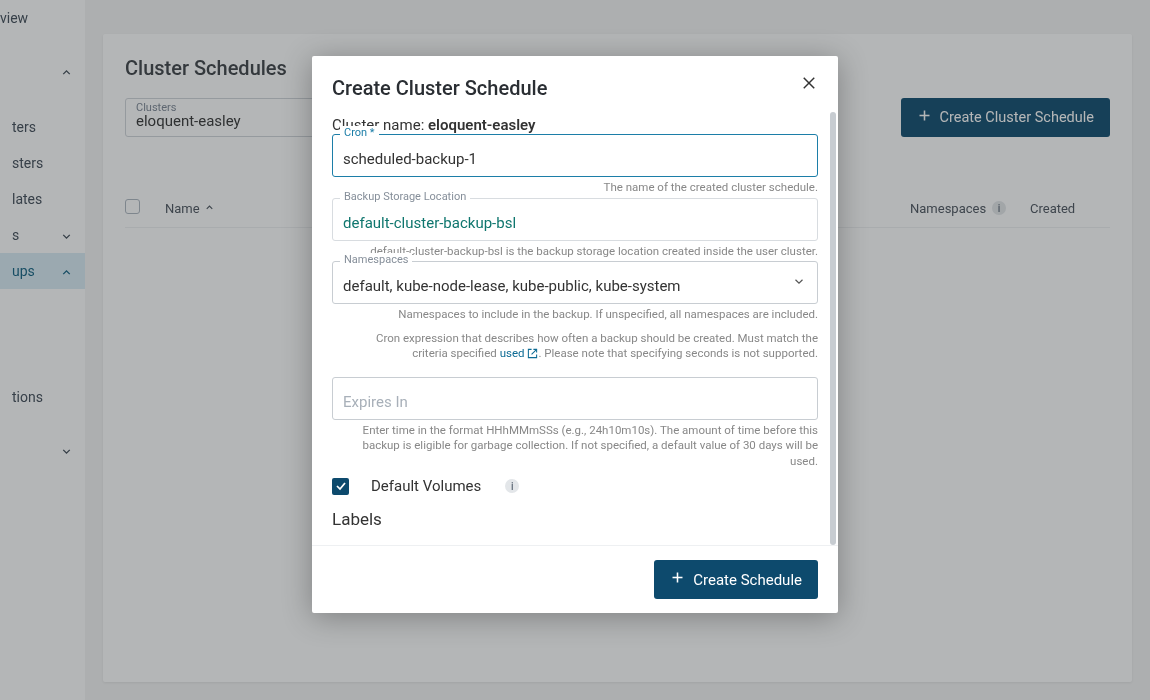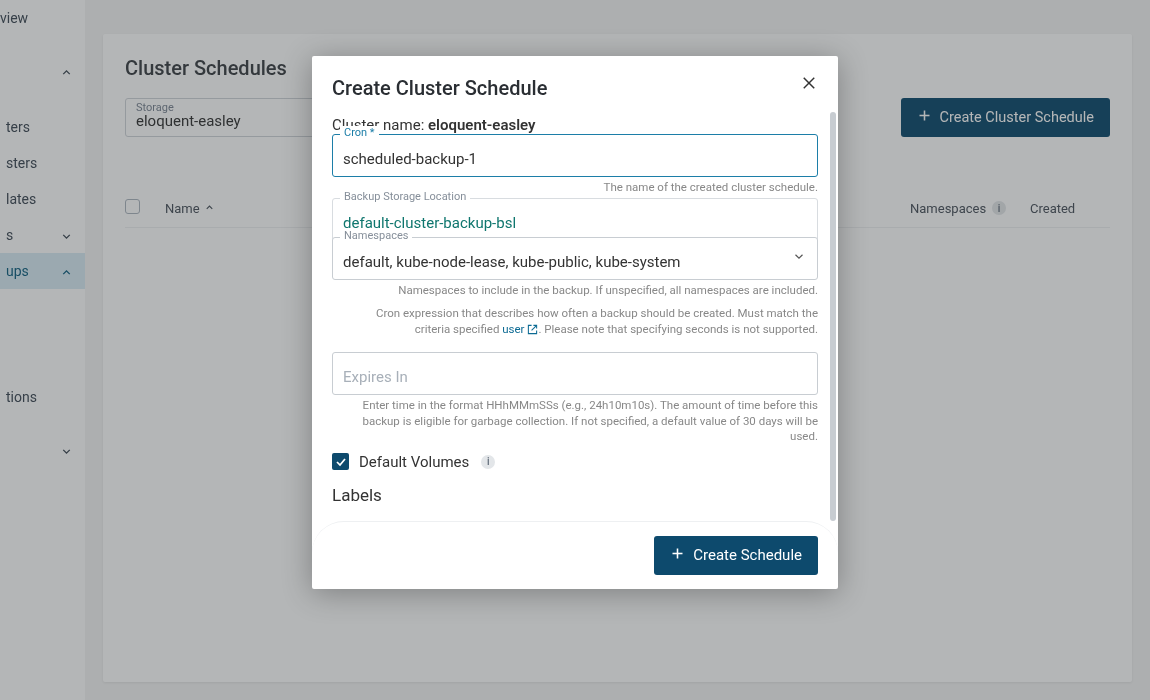--- a/index.html
+++ b/index.html
@@ -1,21 +1,21 @@
 <!DOCTYPE html>
 <html><head>
 <meta charset="utf-8">
 <style>
   * { box-sizing: border-box; margin: 0; padding: 0; font-family: -apple-system, BlinkMacSystemFont, 'Segoe UI', Roboto, sans-serif; }
   body { background: #f5f5f5; width: 1150px; height: 700px; overflow: hidden; position: relative; }
 
   
   .sidebar { position: absolute; left: 0; top: 0; width: 85px; height: 100%; background: #fff; overflow: hidden; }
   .side-item { display: flex; justify-content: space-between; align-items: flex-end; padding: 10px 12px 10px 0; color: #3f4a56; font-size: 14px; cursor: pointer; white-space: nowrap; }
-  .side-item.sub { padding-left: 6px; }
+  .side-item.sub { padding-left: 12px; }
   .side-item.active { background: #d9ecf4; color: #0f5f80; }
   .side-spacer { height: 20px; }
   .side-chevron { stroke: #5a6b7b; display:inline-flex; align-items:center; }
 
   
   .main-wrap { position: absolute; left: 103px; top: 34px; right: 18px; bottom: 18px; background: #fff; border-radius: 2px; box-shadow: 0 1px 3px rgba(0,0,0,0.08); padding: 22px 22px; }
   .page-title { font-size: 20px; color: #3b3f44; font-weight: 500; margin-bottom: 18px; }
   .filter-row { display: flex; align-items: center; gap: 20px; }
   .filter-box { position: relative; border: 1px solid #d0d4d9; border-radius: 3px; padding: 12px 40px 6px 10px; min-width: 220px; }
   .filter-label { position: absolute; top: 2px; left: 10px; font-size: 11px; color: #7b8593; }
@@ -47,27 +47,27 @@
   .field-label { position: absolute; top: -8px; left: 8px; background: #fff; padding: 0 4px; font-size: 11px; color: #868f9a; z-index:2;}
   .field-label.focus { color: #1c7ea8; }
   .field-input { width: 100%; border: 1px solid #c8cdd2; border-radius: 3px; padding: 15px 10px 8px 10px; font-size: 15px; color: #333; outline: none; }
   .field-input.focus { border: 1.5px solid #1c7ea8; }
   .field-input.disabled { background: #fff; color: #0f766e; border-color:#d8dce0; }
   .field-input::placeholder { color: #a8b0b9; }
   .field .dropdown-arrow { position: absolute; right: 12px; top: 50%; transform: translateY(-50%); color:#555; }
   .helper { font-size: 11.5px; color: #888; margin: 3px 0 8px 8px; line-height:1.35;text-align:right; }
   .helper a { color: #0d6b94; text-decoration: none; }
 
-  .checkbox-row { display: flex; align-items: center; gap: 10px; margin-top: 6px; margin-bottom: 14px; font-size:15px; color:#333;}
+  .checkbox-row { display: flex; align-items: center; gap: 22px; margin-top: 6px; margin-bottom: 14px; font-size:15px; color:#333;}
   .chk { width: 17px; height: 17px; background: #0d4a6d; border-radius: 2px; display:flex; align-items:center; justify-content:center; }
   .info-dot { display:inline-flex; width:14px; height:14px; border-radius:50%; background:#e3e6e9; color:#6b7580; font-size:10px; align-items:center; justify-content:center; font-weight:600; margin-left:2px;}
 
   .labels-title { font-size: 17px; color: #333; margin-top: 6px; margin-bottom: 10px; }
 
-  .modal-footer { border-top:1px solid #eef0f2; padding: 14px 20px; display:flex; justify-content:flex-end;border-radius:32px; }
+  .modal-footer { border-top:1px solid #eef0f2; padding: 14px 20px; display:flex; justify-content:flex-end; }
   .footer-btn { background: #0d4a6d; color:#fff; border:none; border-radius:3px; padding:10px 16px; font-size:15px; display:flex; align-items:center; gap:8px; cursor:pointer; }
 </style>
 </head>
 <body>
 
 <div class="sidebar">
   <div class="side-item">
     <span>view</span>
   </div>
   <div class="side-spacer"></div>
@@ -117,21 +117,21 @@
           <polyline points="6 9 12 15 18 9"></polyline>
         </svg>
       </span>
   </div>
 </div>
 
 <div class="main-wrap">
   <div class="page-title">Cluster Schedules</div>
   <div class="filter-row">
     <div class="filter-box">
-      <span class="filter-label">Storage</span>
+      <span class="filter-label">Clusters</span>
       <span class="filter-value">eloquent-easley</span>
     </div>
   </div>
   <button class="create-btn">
     <span><svg width="15" height="15" viewBox="0 0 24 24" fill="none" stroke="currentColor" stroke-width="2.5">
           <line x1="12" y1="4" x2="12" y2="20"></line>
           <line x1="4" y1="12" x2="20" y2="12"></line>
         </svg></span>
     <span>Create Cluster Schedule</span>
   </button>
@@ -175,33 +175,34 @@
       <div class="field">
         <span class="field-label focus">Cron *</span>
         <input class="field-input focus" value="scheduled-backup-1" style="">
       </div>
       <div class="helper">The name of the created cluster schedule.</div>
 
       <div class="field" style="margin-top:-6px;">
         <span class="field-label">Backup Storage Location</span>
         <input class="field-input disabled" readonly="" value="default-cluster-backup-bsl" style="">
       </div>
+      <div class="helper">default-cluster-backup-bsl is the backup storage location created inside the user cluster.</div>
 
       <div class="field" style="margin-top:-6px;">
         <span class="field-label">Namespaces</span>
         <input class="field-input" style="padding-right: 34px;" value="default, kube-node-lease, kube-public, kube-system">
         <span class="dropdown-arrow"><svg width="14" height="14" viewBox="0 0 24 24" fill="none" stroke="currentColor" stroke-width="2">
               <polyline points="6 9 12 15 18 9"></polyline>
             </svg></span>
       </div>
       <div class="helper">Namespaces to include in the backup. If unspecified, all namespaces are included.</div>
 
       <div class="helper">
         <span>Cron expression that describes how often a backup should be created. Must match the criteria specified</span>
-        <a href="#"><span>user</span> <svg style="vertical-align:-2px" width="11" height="11" viewBox="0 0 24 24" fill="none" stroke="currentColor" stroke-width="2.3">
+        <a href="#"><span>used</span> <svg style="vertical-align:-2px" width="11" height="11" viewBox="0 0 24 24" fill="none" stroke="currentColor" stroke-width="2.3">
               <path d="M14 3h7v7"></path>
               <path d="M10 14 21 3"></path>
               <path d="M21 14v7H3V3h7"></path>
             </svg></a><span>. Please note that specifying seconds is not supported.</span>
       </div>
 
       <div class="field" style="margin-top:15px;">
         <input class="field-input" placeholder="Expires In" style="">
       </div>
       <div class="helper">Enter time in the format HHhMMmSSs (e.g., 24h10m10s). The amount of time before this backup is eligible for garbage collection. If not specified, a default value of 30 days will be used.</div>

